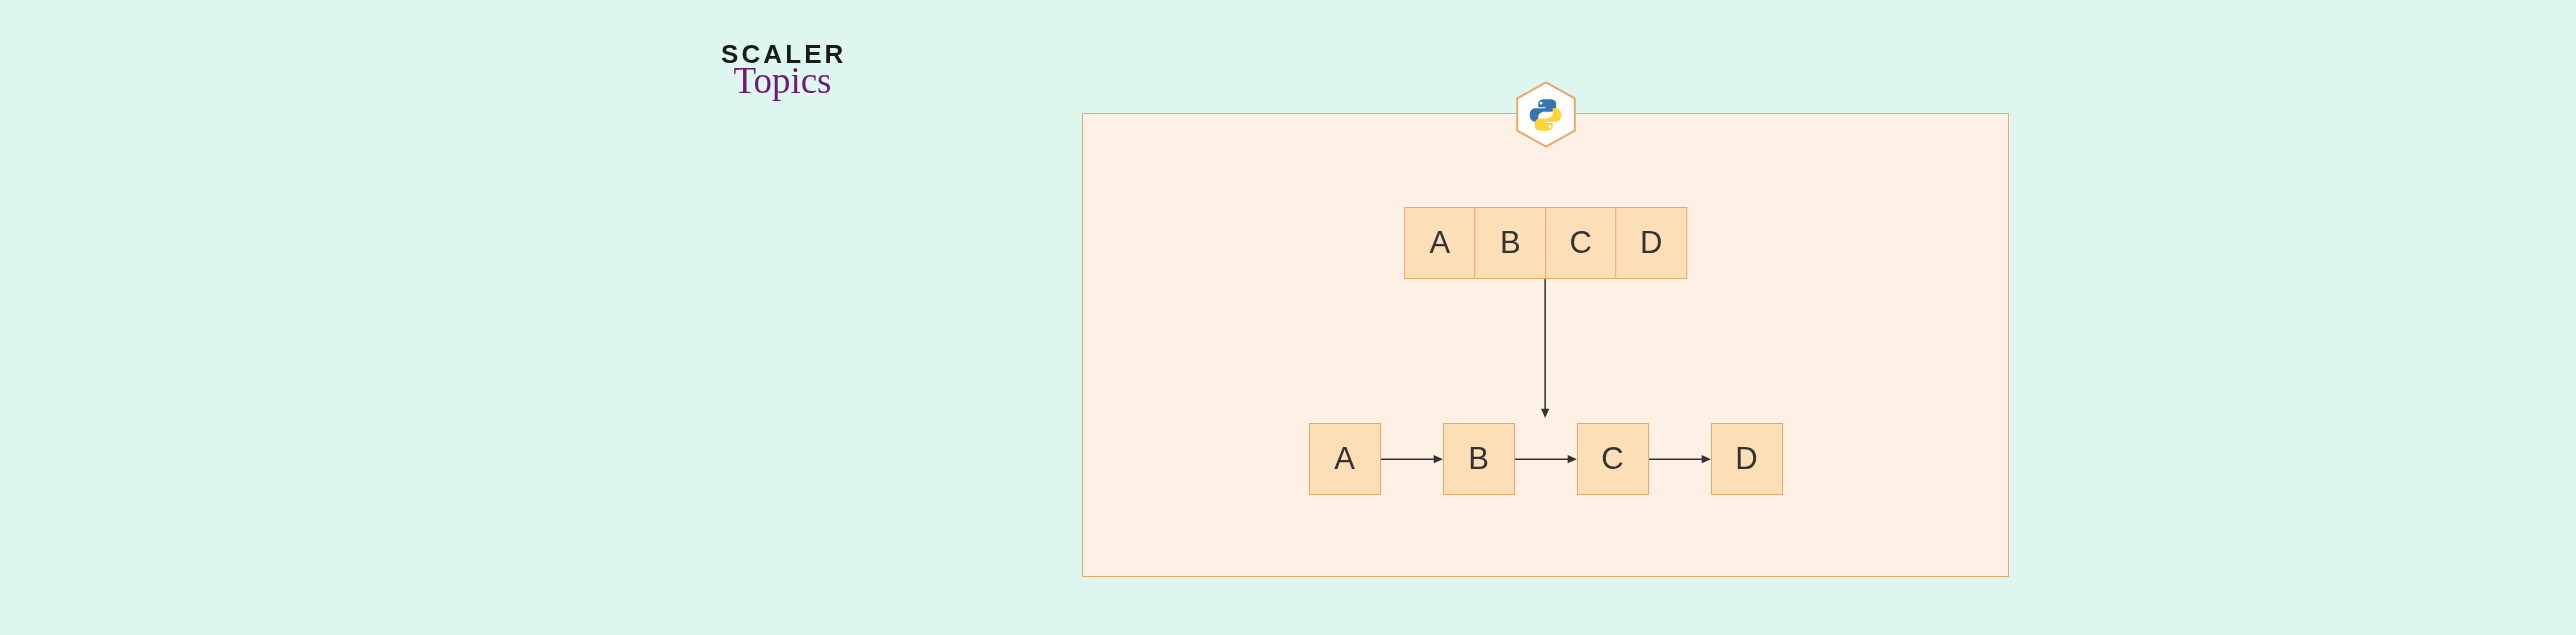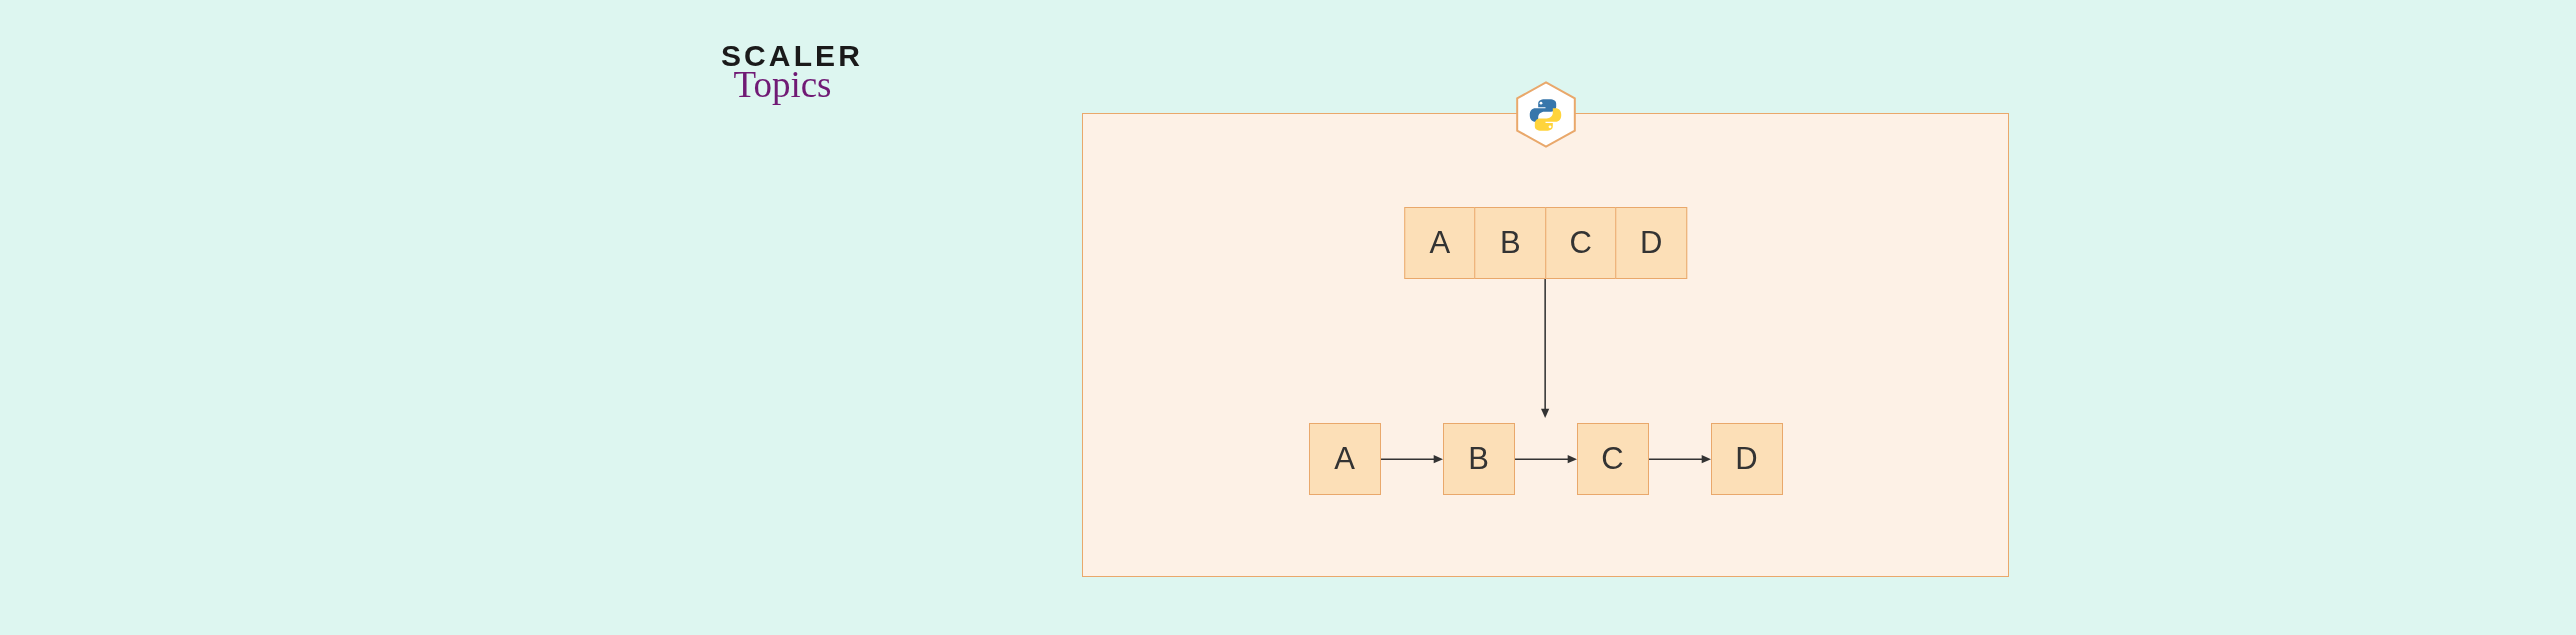--- a/index.html
+++ b/index.html
@@ -12,21 +12,21 @@
   }
   .logo-wrap {
     position: absolute;
     left: 721px;
     top: 41px;
     width: 206px;
   }
   .logo-scaler {
     font-family: "Arial Black", Arial, sans-serif;
     font-weight: 900;
-    font-size: 30px;
+    font-size: 26px;
     letter-spacing: 3.1px;
     color: #1a1a1a;
     line-height: 1;
   }
   .logo-topics {
     font-family: "Brush Script MT", cursive;
     font-size: 37px;
     color: #701a75;
     line-height: 0.9;
     margin-top: -3.1px;

